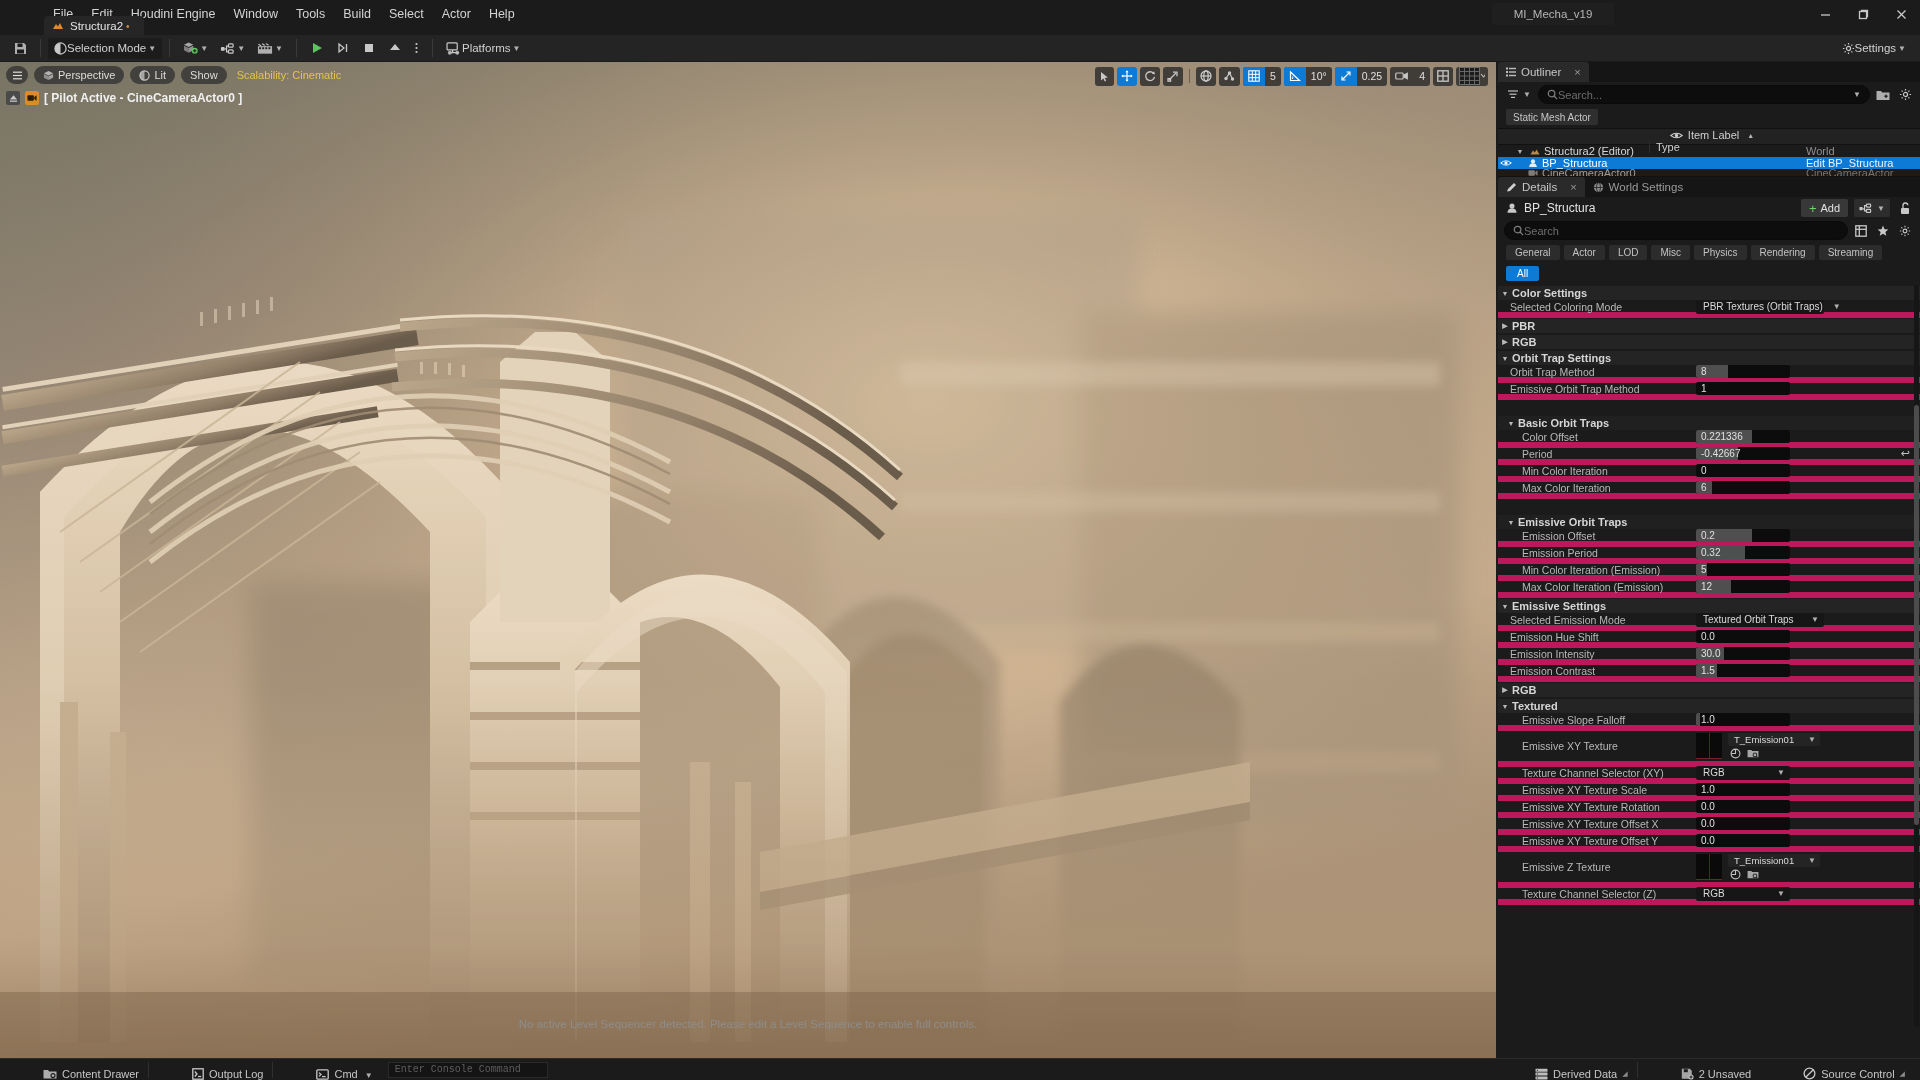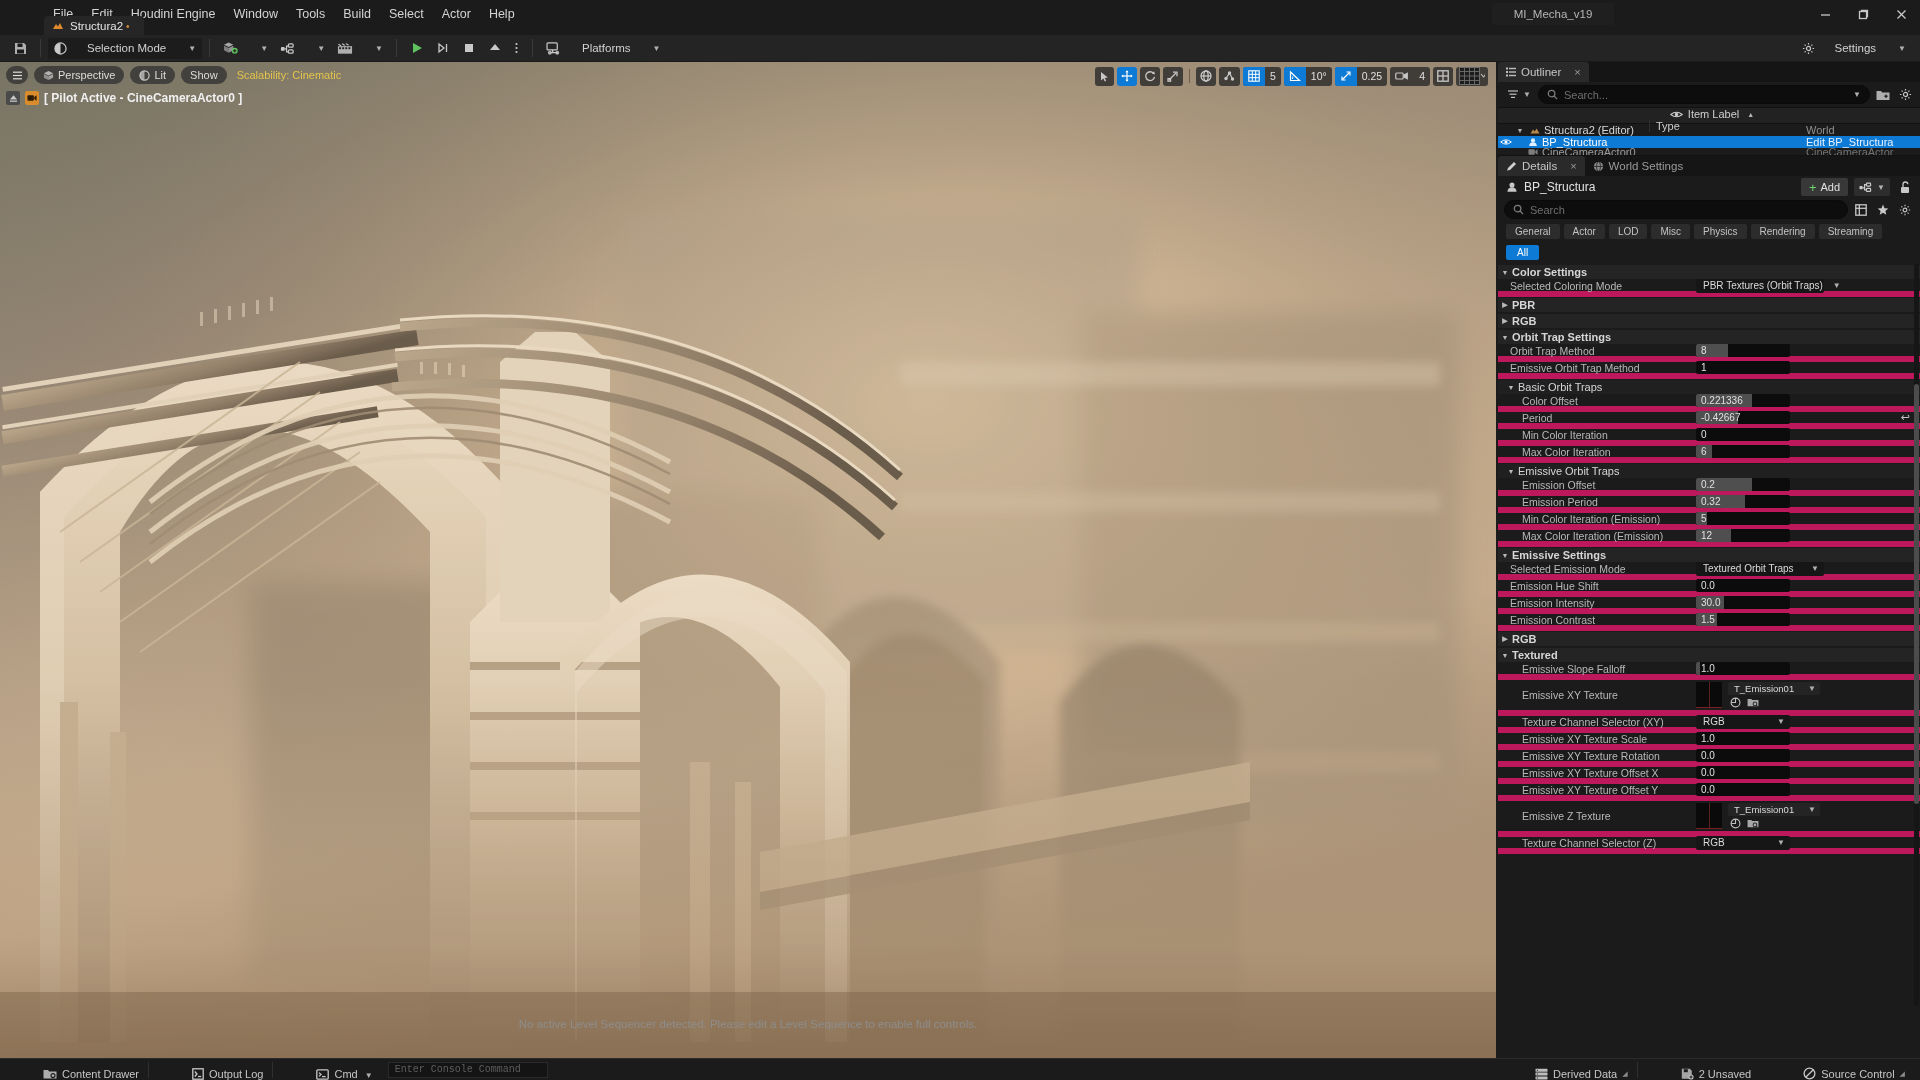--- a/index.html
+++ b/index.html
@@ -41,21 +41,21 @@
   .doctab .lbl { font-size: 11.5px; color: #e2e2e2; }
   .tab-star { color: #d18b3e; font-size: 10px; margin-left: -3px; }
 
   
   .toolbar {
     position: absolute; top: 35px; left: 0; width: 1920px; height: 27px;
     background: #242424; display: flex; align-items: center; border-bottom: 1px solid #1a1a1a;
   }
   .tb-sep { width: 1px; height: 18px; background: #3a3a3a; margin: 0 7px; }
   .tb-btn {
-    height: 21px; display: flex; align-items: center; gap: 20px; padding: 0 6px;
+    height: 21px; display: flex; align-items: center; gap: 0; padding: 0 6px;
     border-radius: 3px; font-size: 11.5px; color: #d0d0d0; cursor: default;
   }
   .tb-btn.dark { background: #1c1c1c; }
   .caret { font-size: 8px; color: #b0b0b0; margin-left: 2px; }
 
   
   .viewport {
     position: absolute; top: 62px; left: 0; width: 1496px; height: 996px;
     background: #101010; overflow: hidden;
   }
@@ -105,21 +105,21 @@
   }
   .ptab.inactive { background: transparent; color: #9a9a9a; }
   .ptab .x { font-size: 11px; color: #999; margin-left: 8px; }
 
   .srchrow { display: flex; align-items: center; gap: 4px; padding: 3px 6px; background: #1b1b1b; }
   .filterbtn {
     height: 18px; display: flex; align-items: center; gap: 2px; padding: 0 3px; color: #c0c0c0;
   }
   .searchbox {
     flex: 1; height: 19px; background: #0d0d0d; border: 1px solid #0a0a0a; border-radius: 10px;
-    display: flex; align-items: center; padding: 0 8px; gap: 6px;
+    display: flex; align-items: center; padding: 0 8px; gap: 0;
   }
   .searchbox input {
     flex: 1; background: transparent; border: none; outline: none;
     font-size: 11px; color: #cfcfcf; font-family: "Liberation Sans", sans-serif;
   }
   .searchbox input::placeholder { color: #6e6e6e; }
   .icobtn { width: 18px; height: 18px; display: flex; align-items: center; justify-content: center; }
 
   .chiprow { padding: 2px 6px 3px 8px; display: flex; gap: 5px; }
   .chip {
@@ -161,21 +161,21 @@
   .allrow { padding: 1px 8px 4px 8px; }
   .allchip { height: 15px; background: #0d7ad6; border-radius: 2px; padding: 0 11px; display: inline-flex; align-items: center; font-size: 10px; color: #fff; }
 
   .props { position: relative; overflow: hidden; }
   .grp {
     display: flex; align-items: center; height: 16px; background: #242424;
     border-top: 1px solid #1b1b1b; border-bottom: 1px solid #1b1b1b;
     font-size: 11px; color: #d6d6d6; font-weight: bold;
   }
   .grp .tw { width: 14px; text-align: center; font-size: 7px; color: #b9b9b9; }
-  .grp.sub { background: #202020; font-weight: normal; }
+  .grp.sub { background: #202020; font-weight: bold; margin-top: 15px; }
   .grp .tw.indent { margin-left: 6px; }
 
   .prow { display: flex; align-items: center; height: 17px; border-bottom: 6px solid #be185d; }
   .prow.tall { height: 36px; }
   .plabel { font-size: 10.5px; color: #b8b8b8; }
   .pcol-l { width: 196px; display: flex; align-items: center; }
   .pcol-r { flex: 1; display: flex; align-items: center; padding-left: 2px; }
   .ind1 { padding-left: 12px; }
   .ind2 { padding-left: 24px; }
 
@@ -756,20 +756,23 @@
             </svg>
         </div>
         <div class="icobtn">
           <svg width="13" height="13" viewBox="0 0 14 14">
               <circle class="i" cx="7" cy="7" r="2.2"></circle>
               <path class="i" d="M7 1v1.6M7 11.4V13M1 7h1.6M11.4 7H13M2.8 2.8l1.1 1.1M10.1 10.1l1.1 1.1M11.2 2.8l-1.1 1.1M3.9 10.1l-1.1 1.1"></path>
             </svg>
         </div>
       </div>
 
+      <div class="chiprow">
+        <div class="chip">Static Mesh Actor</div>
+      </div>
 
       <div class="tree-head">
         <div class="th-item">
           <span>
             <svg width="13" height="9" viewBox="0 0 14 9">
                 <path d="M0.8 4.5 Q7 -0.5 13.2 4.5 Q7 9.5 0.8 4.5Z" fill="none" stroke="#cfcfcf" stroke-width="1.1"></path>
                 <circle cx="7" cy="4.5" r="1.8" fill="#cfcfcf"></circle>
               </svg>
           </span>
           <span>Item Label</span>

